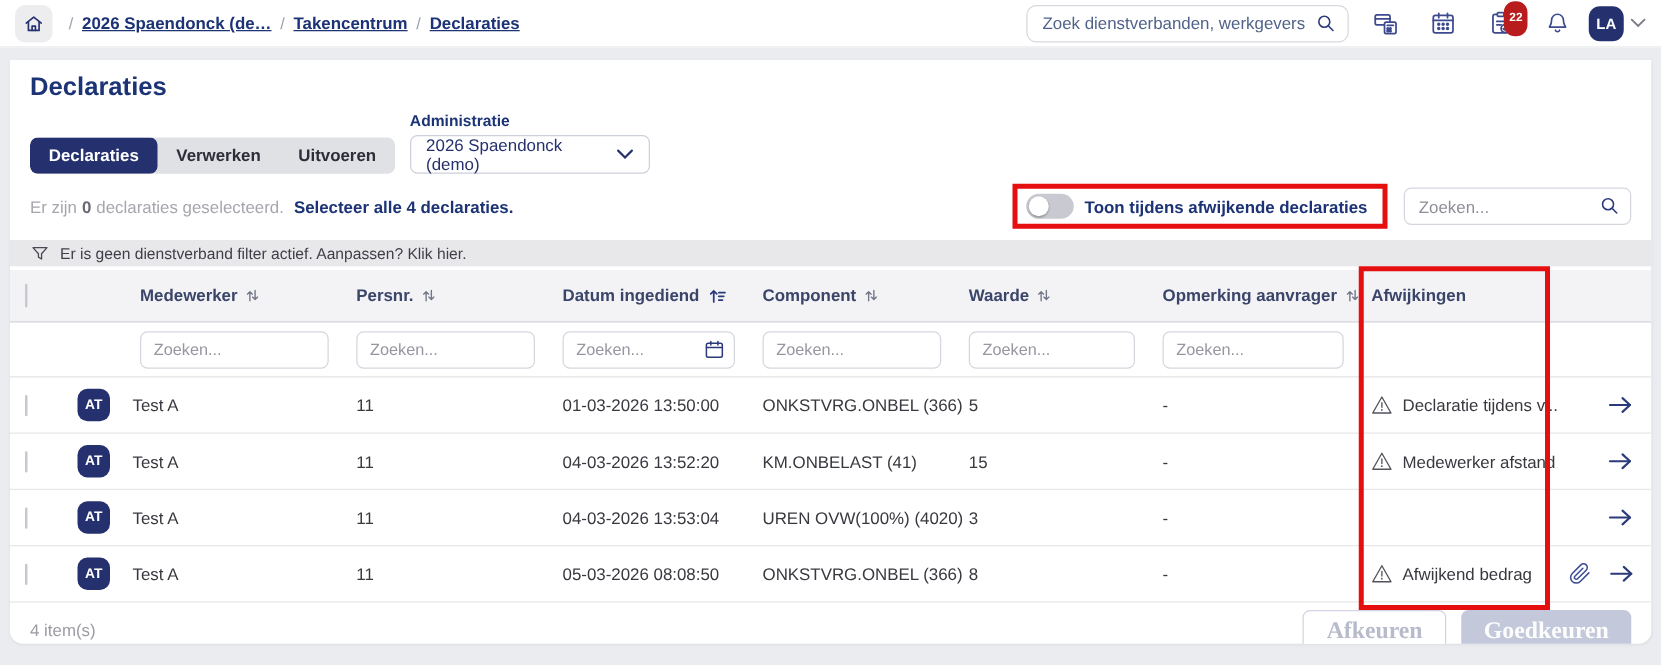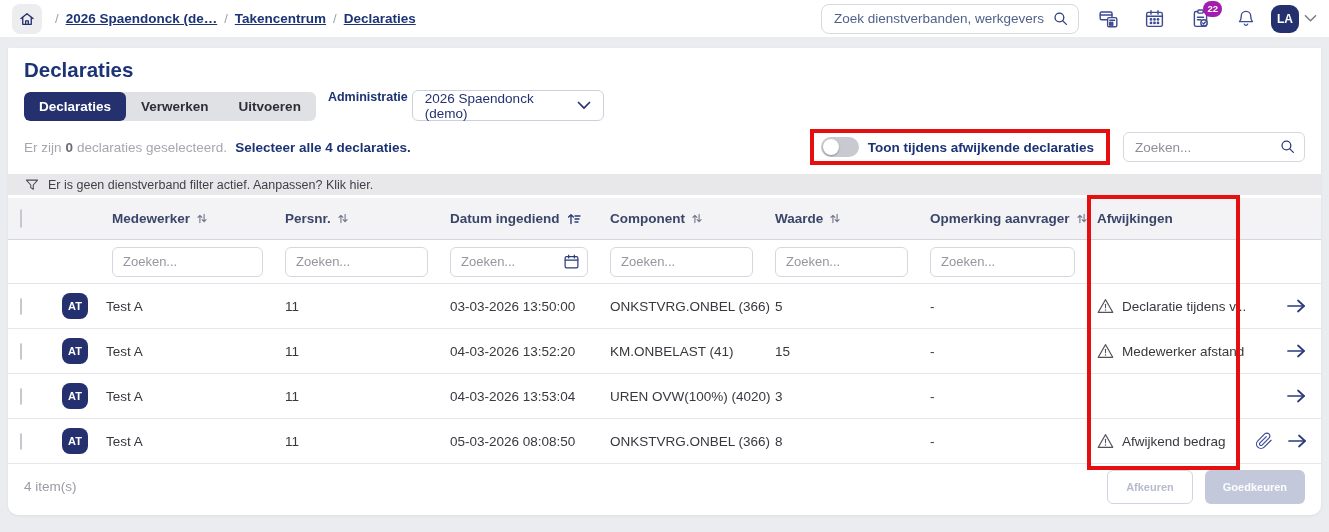--- a/index.html
+++ b/index.html
@@ -14,37 +14,37 @@
   .crumb-sep { color:#9aa0ad; font-size:13px; margin:0 7px; }
   .crumb-link { color:#1c3375; font-size:13.5px; font-weight:700; text-decoration:underline; cursor:pointer; white-space:nowrap; }
   .topbar-spacer { flex:1; }
   .topbar-search { position:relative; width:258px; height:30px; margin-right:18px; }
   .topbar-search input { width:100%; height:100%; border:1px solid #d8d8de; border-radius:8px;
     padding:0 34px 0 12px; font-size:13.5px; color:#51628a; font-family:inherit; }
   .topbar-search input::placeholder { color:#51628a; }
   .topbar-search .mag { position:absolute; right:10px; top:6px; }
   .tb-icons { display:flex; align-items:center; gap:24px; margin-right:14px; }
   .tb-icon { position:relative; width:22px; height:22px; display:flex; align-items:center; justify-content:center; cursor:pointer; }
-  .badge { position:absolute; top:-7px; right:-11px; min-width:17px; height:16px; background:#a21caf;
+  .badge { position:absolute; top:-7px; right:-11px; min-width:17px; height:28px; background:#b91c1c;
     border-radius:9px; color:#fff; font-size:9.5px; font-weight:700; display:flex; align-items:center;
     justify-content:center; padding:0 4px;margin-left:29px; }
   .avatar { width:28px; height:28px; border-radius:9px; background:#25316f; color:#fff;
     font-size:12px; font-weight:700; display:flex; align-items:center; justify-content:center; cursor:pointer; }
   .avatar-chevron { margin-left:5px; cursor:pointer; }
 
   
   .card { position:absolute; top:48px; left:8px; width:1313px; height:467px; background:#fff;
     border-radius:0 0 10px 10px; box-shadow:0 1px 3px rgba(0,0,0,.06); overflow:hidden; }
   .page-title { margin:10px 16px 0; font-size:20.5px; font-weight:700; color:#1c3375; }
 
   .header-row { margin:8px 16px 0; display:flex; align-items:flex-end; gap:12px; }
   .tabs { display:flex; background:#e0e1e5; border-radius:6px; overflow:hidden; }
   .tab { padding:7px 15px; font-size:13.5px; font-weight:700; color:#2e2e38; cursor:pointer; border-radius:6px; }
   .tab.active { background:#25316f; color:#fff; }
-  .admin-group { display:flex; flex-direction:row; gap:4px; }
+  .admin-group { display:flex; flex-direction:column; gap:4px; }
   .admin-label { font-size:12.5px; font-weight:700; color:#1c3375; }
   .admin-select { width:192px; height:31px; border:1px solid #ccd0da; border-radius:6px; background:#fff;
     display:flex; align-items:center; justify-content:space-between; padding:0 12px; cursor:pointer; }
   .admin-select span { font-size:13.5px; color:#25316f; }
 
   .selection-row { margin:8px 16px 0; display:flex; align-items:center; }
   .sel-text { font-size:13.5px; color:#a6a6af; display:flex; gap:4px; align-items:baseline; }
   .sel-count { color:#6a6a73; font-weight:700; }
   .sel-link { color:#1c3375; font-weight:700; margin-left:4px; cursor:pointer; }
   .sel-spacer { flex:1; }
@@ -83,22 +83,22 @@
   .checkbox { width:18px; height:18px; border:1.5px solid #c7c7d0; border-radius:4px; background:#fff; cursor:pointer; }
   .warn-cell { display:flex; align-items:center; gap:8px; white-space:nowrap; overflow:hidden; }
   .actions { display:flex; align-items:center; justify-content:flex-end; gap:14px; padding-right:2px; }
   .red-box2 { position:absolute; left:1079px; top:-3px; bottom:-6px; width:153px;
     border:4px solid #e60f0f; pointer-events:none; }
 
   
   .tfoot { height:45px; display:flex; align-items:center; padding:0 16px; }
   .foot-count { font-size:13.5px; color:#9b9ba4; }
   .foot-spacer { flex:1; }
-  .btn { height:34px; border-radius:6px; padding:0 18px; font-size:11px; font-weight:700;
-    font-family:Liberation Sans, sans-serif; cursor:default; }
+  .btn { height:34px; border-radius:6px; padding:0 18px; font-size:19px; font-weight:700;
+    font-family:Liberation Serif, serif; cursor:default; }
   .btn-reject { background:#fff; border:1px solid #d2d5e1; color:#b8bbcb; margin-right:12px; }
   .btn-approve { background:#c4c8db; border:none; color:#fdfdfe; }
 
   svg { display:block; }
 </style>
 </head>
 <body>
 
 <div class="topbar">
   <div class="home-btn">
@@ -329,21 +329,21 @@
       <div></div>
     </div>
 
     <div class="tgrid trow">
       <div><span class="checkbox"></span></div>
       <div class="cell-emp">
         <span class="row-avatar">AT</span>
         <span>Test A</span>
       </div>
       <div>11</div>
-      <div>03-03-2026 13:50:00</div>
+      <div>01-03-2026 13:50:00</div>
       <div>ONKSTVRG.ONBEL (366)</div>
       <div>5</div>
       <div>-</div>
       <div class="warn-cell">
         <span>
           <svg width="17" height="16" viewBox="0 0 24 22" fill="none" stroke="#52525c" stroke-width="1.5" stroke-linecap="round" stroke-linejoin="round">
             <path d="M12 2 22.3 20H1.7L12 2Z"></path>
               <path d="M12 8.5v5"></path>
               <circle cx="12" cy="16.6" r="1" fill="#52525c" stroke="none"></circle>
           </svg>

